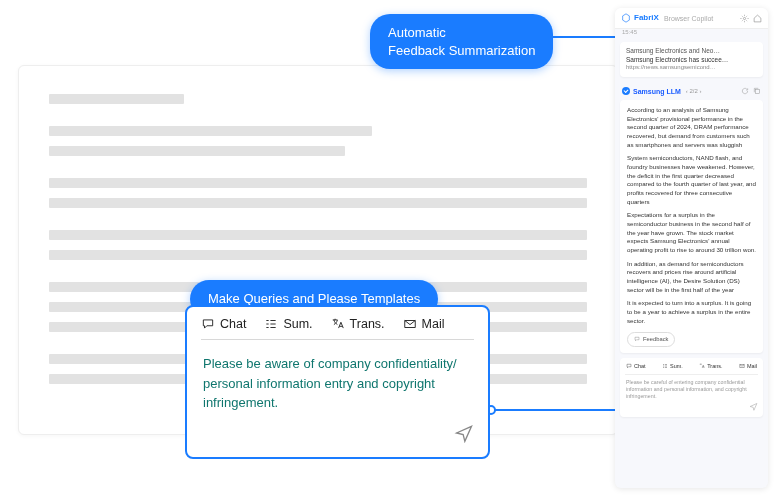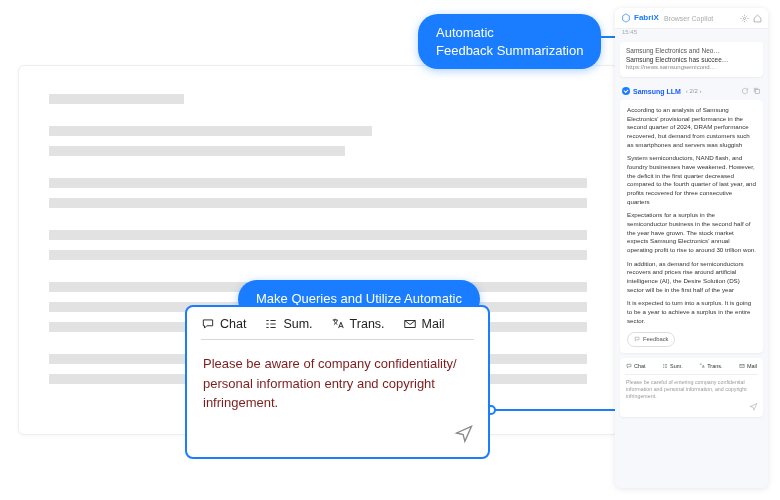--- a/index.html
+++ b/index.html
@@ -8,33 +8,33 @@
 
 .doc-bg { position: absolute; left: 18px; top: 65px; width: 600px; background: #fff; border: 1px solid #eee; border-radius: 6px; padding: 28px 30px 40px; box-shadow: 0 1px 4px rgba(0,0,0,0.04); }
 .doc-line { background: #e2e2e2; height: 10px; margin-bottom: 10px; border-radius: 1px; }
 .doc-line.short { width: 25%; }
 .doc-line.w60 { width: 60%; }
 .doc-line.w55 { width: 55%; }
 .doc-line.full { width: 100%; }
 .doc-line.gap { margin-top: 22px; }
 
 
-.callout { position: absolute; background: #1a7cff; color: #fff; font-size: 13px; font-weight: 500; padding: 10px 18px; border-radius: 20px; box-shadow: 0 2px 8px rgba(26,124,255,0.35); line-height: 1.35; margin-left: 48px; }
+.callout { position: absolute; background: #1a7cff; color: #fff; font-size: 13px; font-weight: 500; padding: 10px 18px; border-radius: 20px; box-shadow: 0 2px 8px rgba(26,124,255,0.35); line-height: 1.35; }
 .callout.auto { left: 370px; top: 14px; }
 .callout.query { left: 190px; top: 280px; }
 
 .connector-dot { position: absolute; width: 10px; height: 10px; background: #fff; border: 2px solid #1a7cff; border-radius: 50%; }
 .connector-line { position: absolute; background: #1a7cff; }
 
 
 .query-panel { position: absolute; left: 185px; top: 305px; width: 305px; background: #fff; border: 2.5px solid #1a7cff; border-radius: 8px; padding: 10px 14px 10px; }
 .qp-tabs { display: flex; gap: 18px; border-bottom: 1px solid #d8d8d8; padding-bottom: 8px; }
 .qp-tab { display: flex; align-items: center; gap: 5px; font-size: 12.5px; color: #222; cursor: pointer; }
 .qp-tab svg, .qp-tab .ico { width: 14px; height: 14px; }
-.qp-body { font-size: 13px; color: #7f1d1d; line-height: 1.5; padding: 14px 2px 4px; }
+.qp-body { font-size: 13px; color: #0f766e; line-height: 1.5; padding: 14px 2px 4px; }
 .qp-send { text-align: right; margin-top: 6px; }
 
 
 .copilot { position: absolute; right: 12px; top: 8px; width: 153px; height: 480px; background: #f7f8fc; border-radius: 6px; display: flex; flex-direction: column; font-size: 7.5px; line-height: 1.3; box-shadow: 0 1px 6px rgba(0,0,0,0.1); }
 .cp-header { display: flex; align-items: center; padding: 5px 6px; background: #fff; border-radius: 6px 6px 0 0; border-bottom: 1px solid #eee; }
 .cp-brand { display: flex; align-items: center; gap: 3px; }
 .cp-brand .hex { width: 10px; height: 10px; }
 .cp-brand .name { font-size: 8px; font-weight: 600; color: #1a7cff; }
 .cp-brand .sub { font-size: 7px; color: #aaa; margin-left: 2px; }
 .cp-header-icons { margin-left: auto; display: flex; gap: 4px; }
@@ -87,21 +87,21 @@
 </div>
 
 <div class="connector-line" style="left:550px; top:36px; width:72px; height:1.8px;"></div>
 <div class="connector-dot" style="left:619px; top:32px;"></div>
 
 <div class="callout auto">
   <div>Automatic</div>
   <div>Feedback Summarization</div>
 </div>
 
-<div class="callout query">Make Queries and Utilize Automatic</div>
+<div class="callout query">Make Queries and Please Templates</div>
 
 <div class="connector-line" style="left:490px; top:409px; width:130px; height:1.8px;"></div>
 <div class="connector-dot" style="left:617px; top:405px;"></div>
 <div class="connector-dot" style="left:486px; top:405px;"></div>
 
 <div class="query-panel">
   <div class="qp-tabs">
     <div class="qp-tab">
       <svg viewBox="0 0 24 24">
           <path d="M4 5h16v10H10l-4 4v-4H4z"></path>

